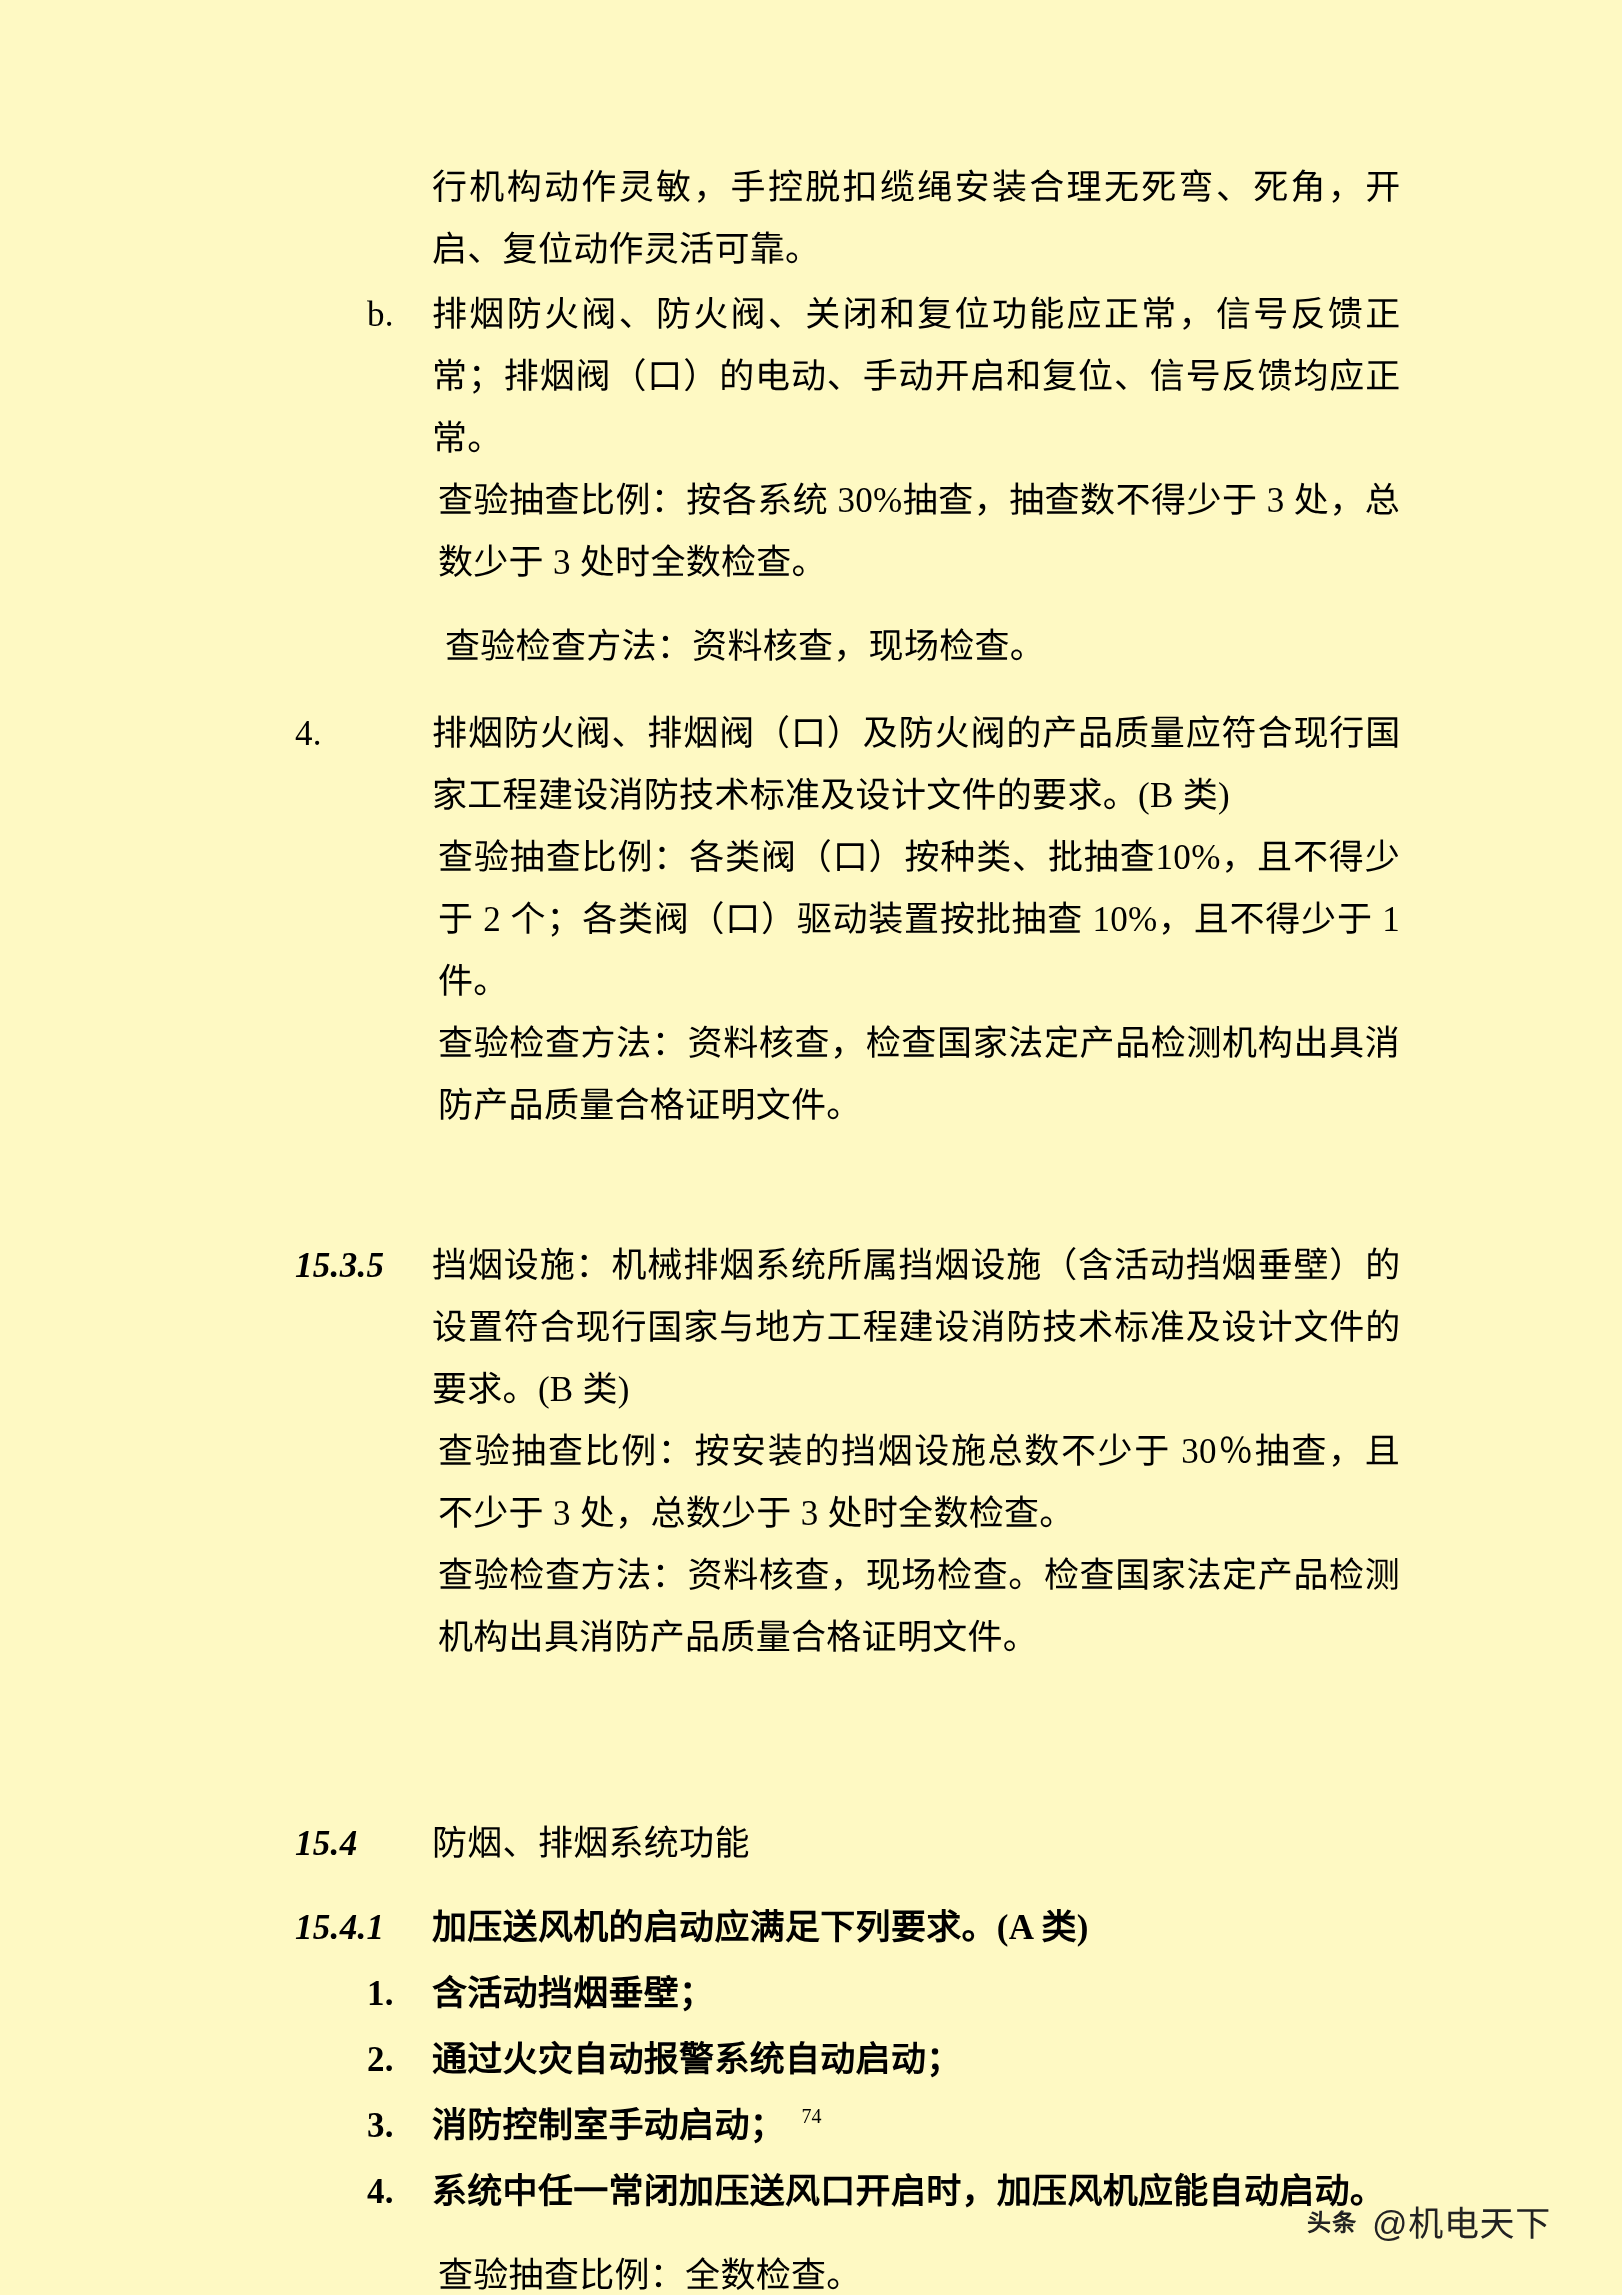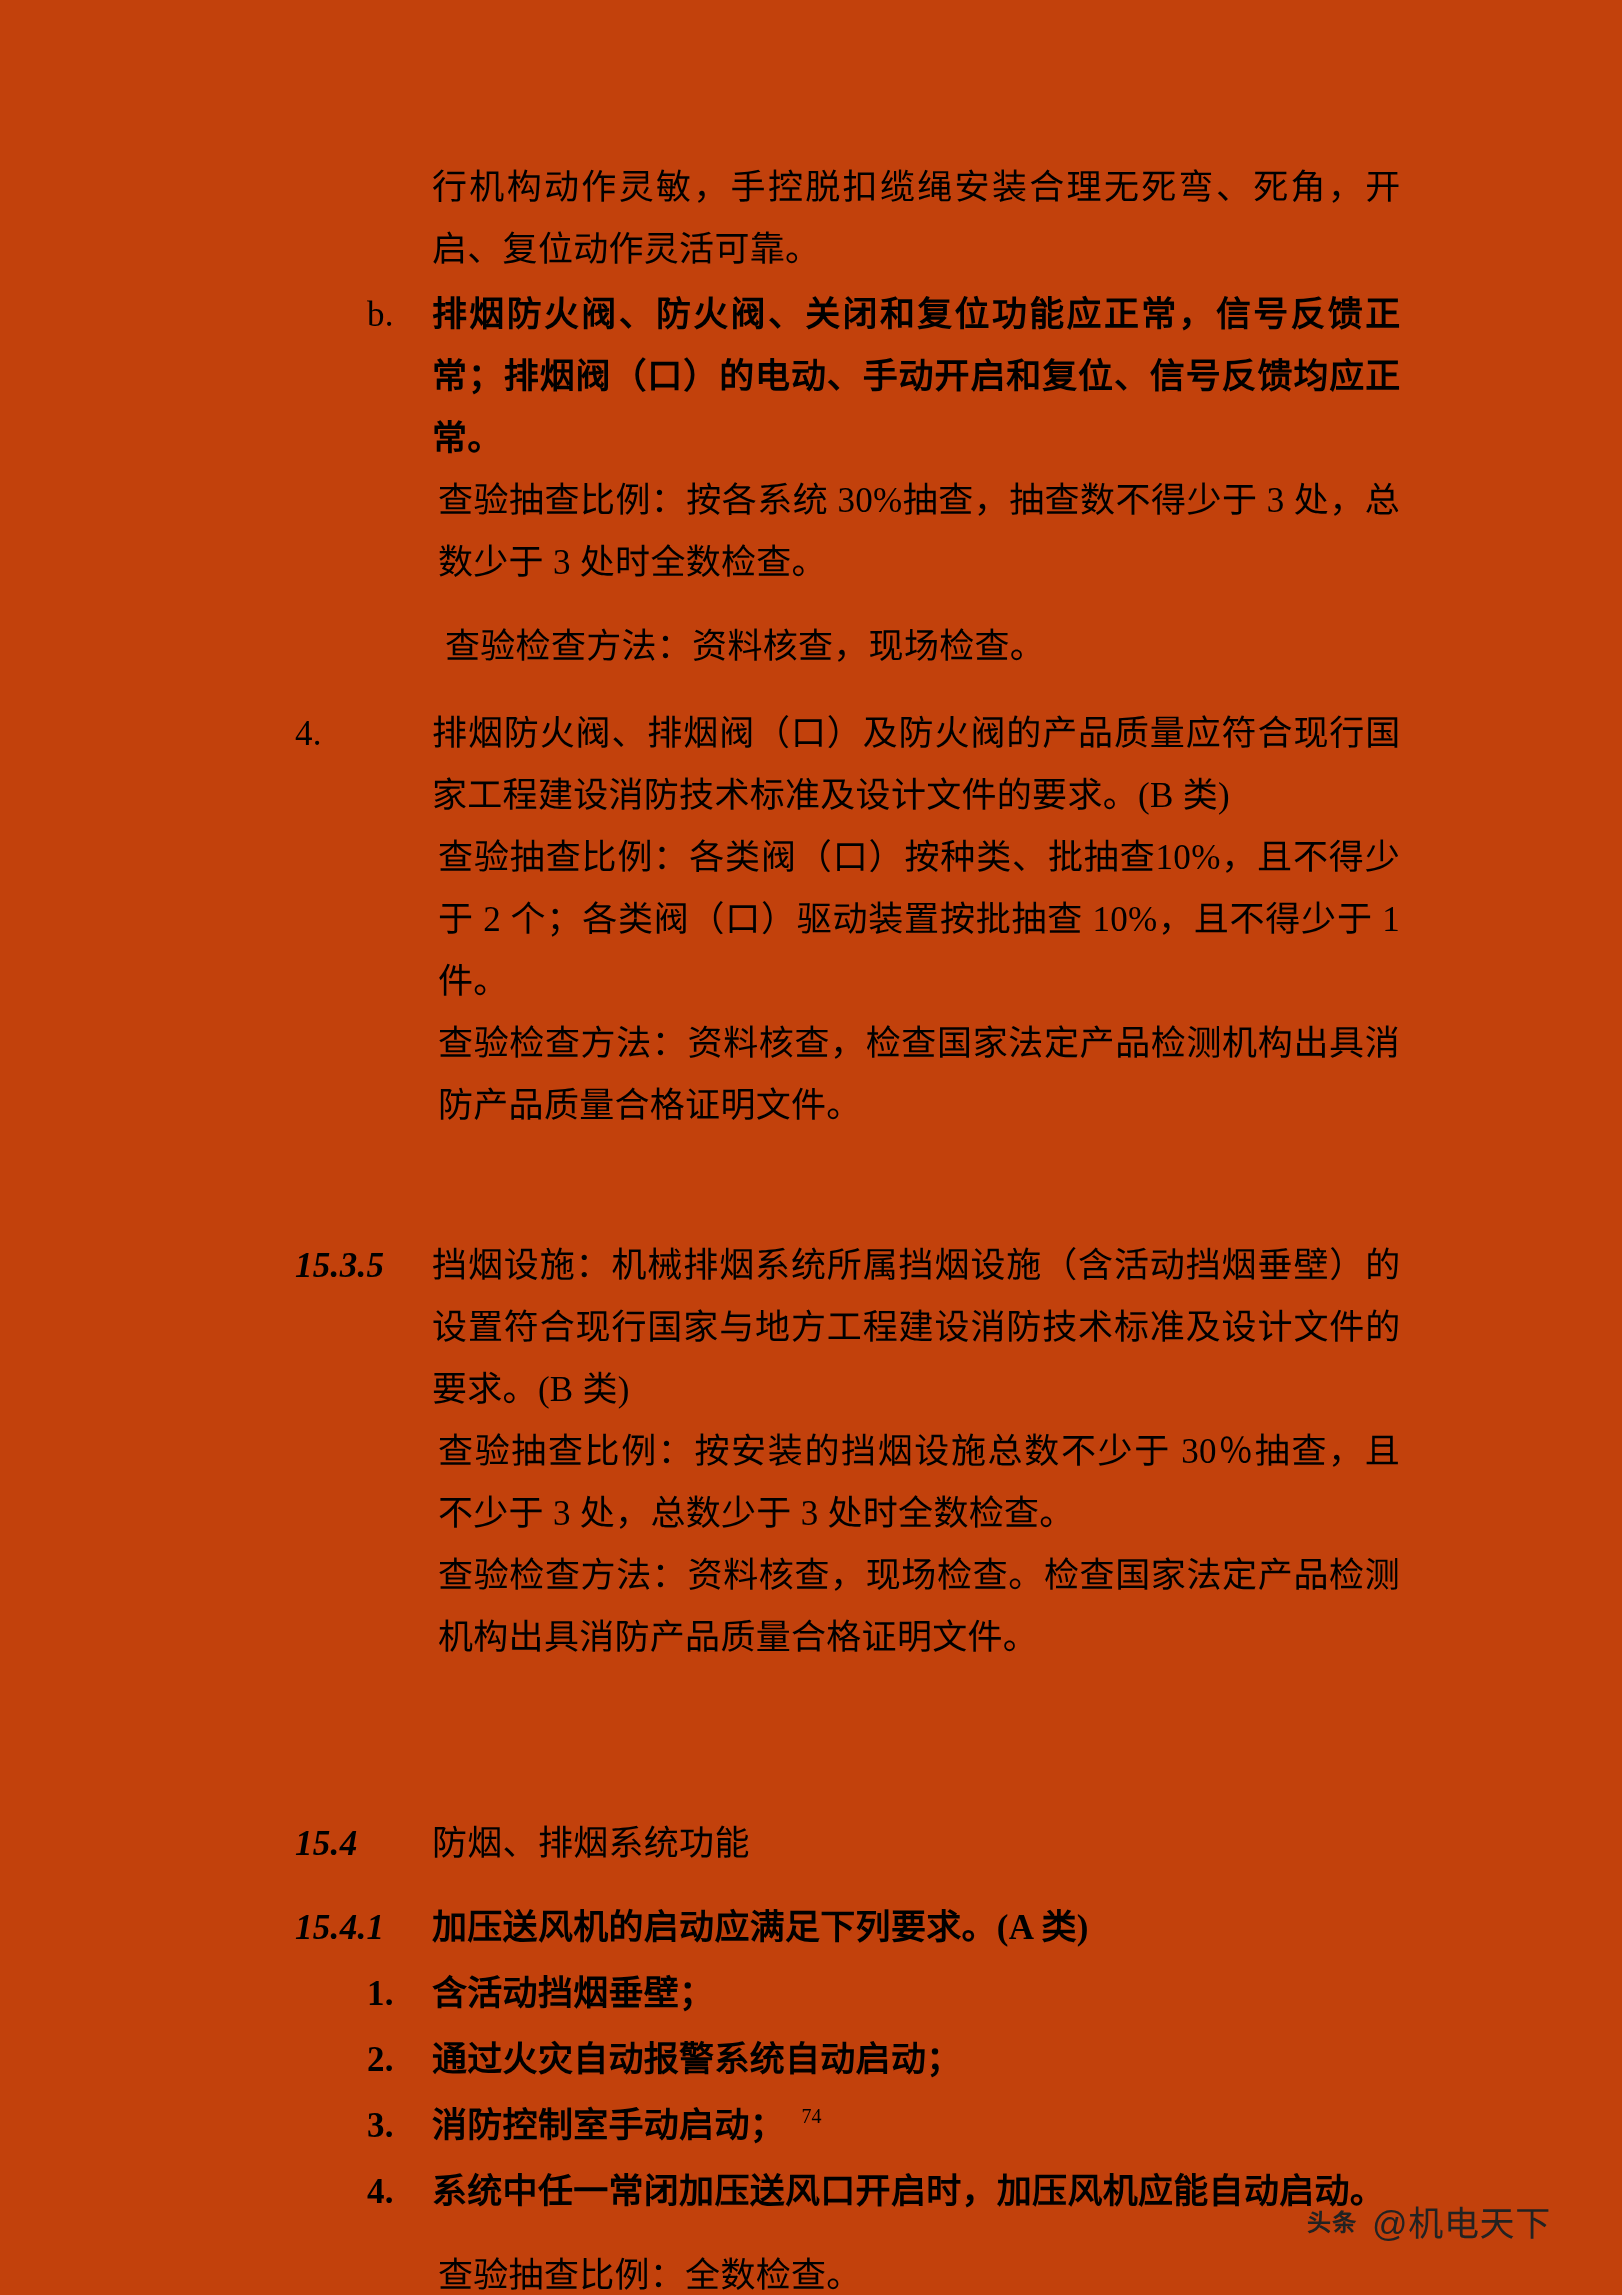--- a/index.html
+++ b/index.html
@@ -9,21 +9,21 @@
     background: #ffffff;
   }
   body {
     font-family: "Liberation Serif", "DejaVu Serif", serif;
     color: #000000;
   }
   .page {
     position: relative;
     width: 1623px;
     height: 2295px;
-    background: #c2410c;
+    background: #fef9c3;
     box-sizing: border-box;
     overflow: hidden;
   }
 
   
   .content {
     position: absolute;
     left: 0;
     top: 0;
     width: 1623px;
@@ -53,21 +53,20 @@
     margin-right: 6.5px;
     margin-top: 2.6px;
   }
   .letter-item .marker {
     flex: 0 0 65px;
     font-size: 35px;
     line-height: 62px;
   }
   .letter-item .body {
     flex: 1 1 auto;
-    font-weight: bold;
   }
 
   
   .num-item {
     display: flex;
     margin-left: 79px;
     margin-right: 6.5px;
     margin-top: 3.9px;
   }
   .num-item .marker {

